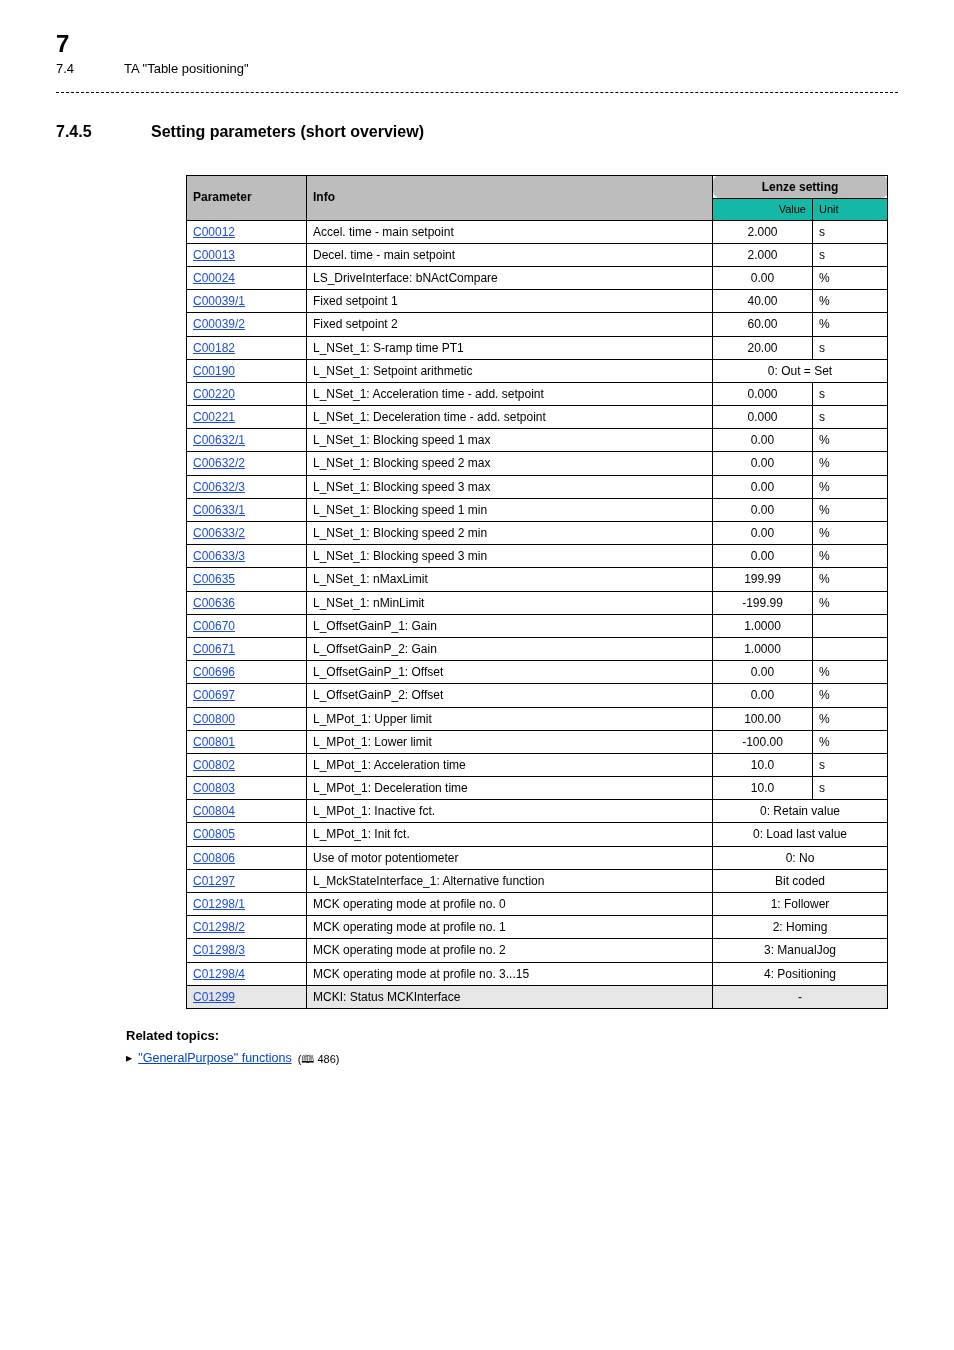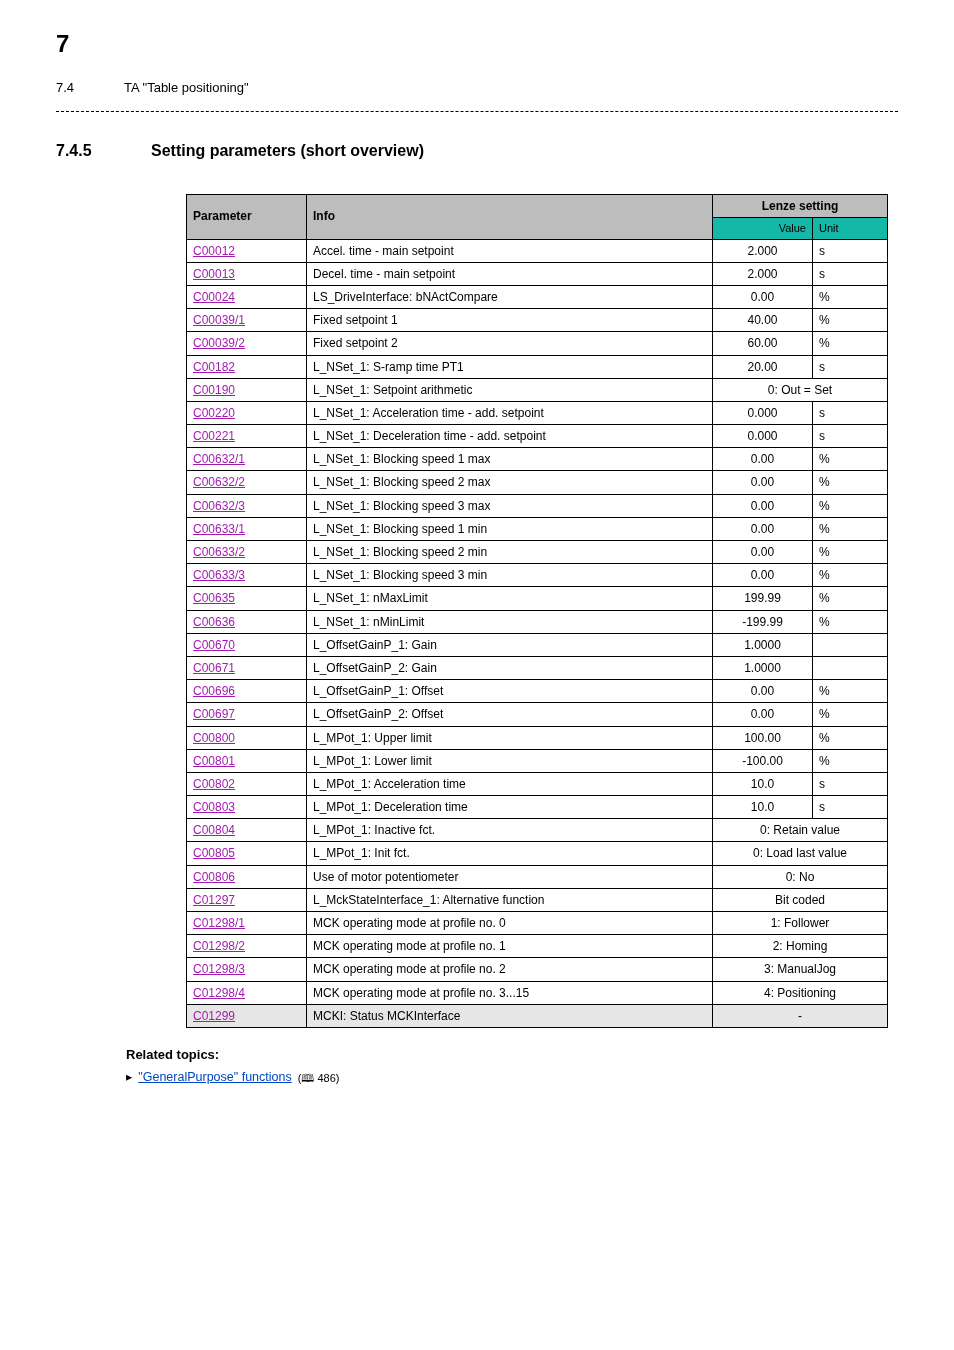--- a/index.html
+++ b/index.html
@@ -1,35 +1,35 @@
 <!DOCTYPE html>
 <html><head>
 <meta charset="utf-8">
 <style>
   * { box-sizing: border-box; margin: 0; padding: 0; }
   body { font-family: Arial, Helvetica, sans-serif; color: #000; background: #fff; width: 954px; margin: 0 auto; padding: 28px 56px 40px 56px; font-size: 13px; line-height: 1.35; }
   .hdr { margin-bottom: 10px; }
   .hdr-row { display: flex; gap: 18px; align-items: baseline; }
   .hdr-num-big { font-size: 24px; font-weight: 700; width: 50px; }
   .hdr-title-big { font-size: 24px; font-weight: 400; }
-  .hdr-num-sm { font-size: 13px; width: 50px; margin-top: 19px; }
+  .hdr-num-sm { font-size: 13px; width: 50px; }
   .hdr-title-sm { font-size: 13px; }
   .dash-sep { margin: 14px 0 28px 0; border: none; border-top: 1.5px dashed #000; }
   .sec-row { display: flex; gap: 23px; margin-bottom: 32px; }
   .sec-num { font-size: 16px; font-weight: 700; width: 72px; }
   .sec-title { font-size: 16px; font-weight: 700; }
   .tbl-wrap { margin-left: 130px; margin-right: 10px; }
   table { border-collapse: collapse; width: 100%; table-layout: fixed; }
   th, td { border: 1px solid #000; padding: 3px 6px; font-size: 12px; vertical-align: middle; }
   thead th { background: #bdbdbd; font-weight: 700; text-align: left; }
-  thead th.lenze { text-align: center; }
+  thead th.lenze { text-align: center; border-radius: 7px; }
   .sub th { background: #14b8a6; font-weight: 400; font-size: 11px; }
   .sub th.val { text-align: right; }
   .sub th.unit { text-align: left; }
-  td.param a { color: #a21caf; text-decoration: underline; }
+  td.param a { color: #1d4ed8; text-decoration: underline; }
   td.val { text-align: center; }
   td.unit { text-align: left; }
   td.center { text-align: center; }
   tr.shade td { background: #e6e6e6; }
   .related { margin-left: 70px; margin-top: 18px; }
   .related-h { font-weight: 700; margin-bottom: 6px; font-size: 13px; }
   .related-line { display: flex; align-items: center; gap: 6px; font-size: 12.5px; }
   .arrow { color: #000; }
   .related-line a { color: #0046c4; text-decoration: underline; }
   .pg-note { font-size: 11px; color: #000; text-align: center; }

